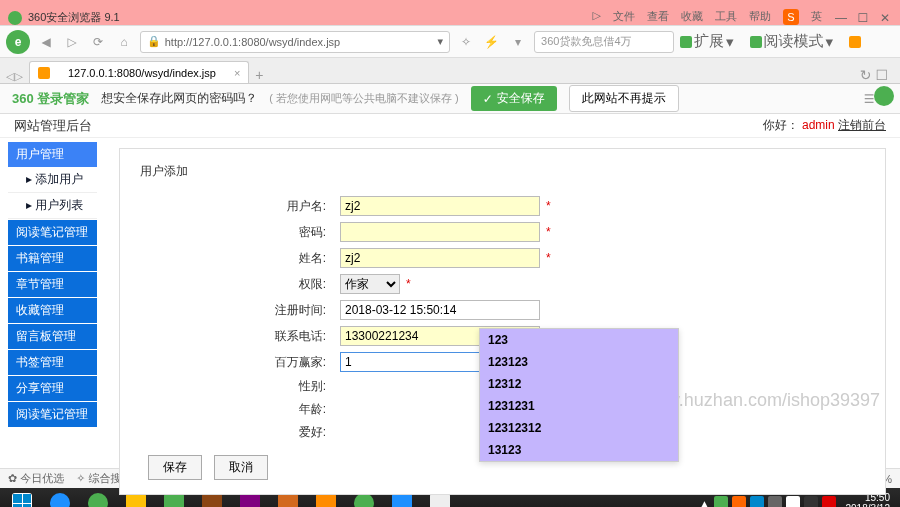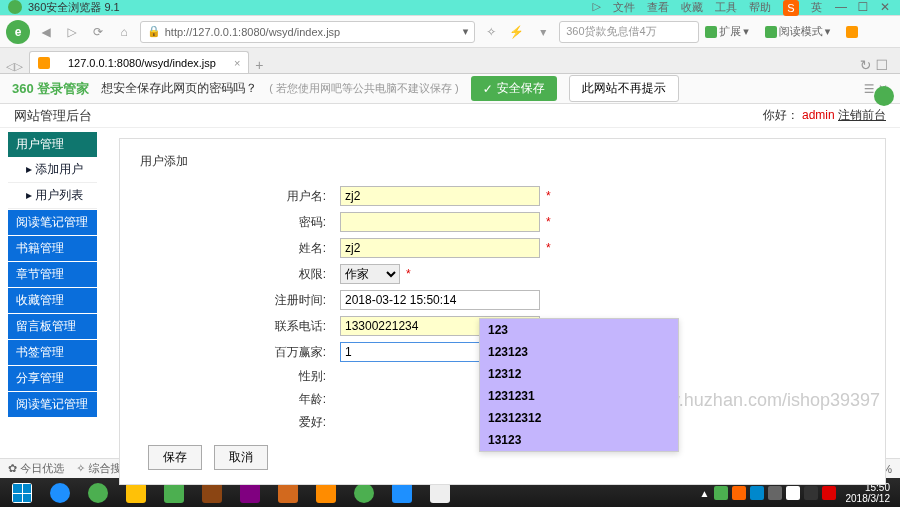--- a/index.html
+++ b/index.html
@@ -1,32 +1,32 @@
 <!DOCTYPE html>
 <html><head>
   <meta charset="utf-8">
   <style>
     * { margin: 0; padding: 0; box-sizing: border-box; font-family: "Microsoft YaHei", Arial, sans-serif; }
     body { width: 900px; height: 507px; overflow: hidden; background: #f0f0f0; font-size: 12px; position: relative; }
     
     
-    .browser-titlebar { height: 16px; background: #5eead4; display: flex; align-items: flex-start; padding: 0 8px; border-bottom: 1px solid #ddd; }
+    .browser-titlebar { height: 26px; background: #fca5a5; display: flex; align-items: flex-end; padding: 0 8px; border-bottom: 1px solid #ddd; }
     .browser-titlebar .app-icon { width: 14px; height: 14px; background: #4caf50; border-radius: 50%; margin-right: 6px; }
     .browser-titlebar .title { flex: 1; color: #333; font-size: 11px; }
     .browser-titlebar .menu-items { display: flex; gap: 12px; color: #666; font-size: 11px; }
     .browser-titlebar .win-controls { display: flex; gap: 8px; margin-left: 12px; }
     .win-btn { width: 14px; height: 14px; display: flex; align-items: center; justify-content: center; color: #666; cursor: pointer; }
     
     .addr-bar { height: 32px; background: #fafafa; display: flex; align-items: center; padding: 0 6px; gap: 6px; border-bottom: 1px solid #ddd; }
     .addr-icon { width: 24px; height: 24px; border-radius: 50%; background: #4caf50; display: flex; align-items: center; justify-content: center; color: #fff; font-weight: bold; }
     .nav-btn { width: 20px; height: 20px; display: flex; align-items: center; justify-content: center; color: #999; cursor: pointer; }
     .url-box { flex: 0.9; height: 22px; background: #fff; border: 1px solid #ccc; border-radius: 3px; display: flex; align-items: center; padding: 0 6px; gap: 4px; color: #666; font-size: 11px; }
     .url-box .lock { color: #999; }
     .search-box { width: 140px; height: 22px; background: #fff; border: 1px solid #ccc; border-radius: 3px; padding: 0 6px; color: #999; font-size: 11px; display: flex; align-items: center; }
-    .ext-area { display: flex; gap: 16px; align-items: center; color: #666; font-size: 11px; }
+    .ext-area { display: flex; gap: 16px; align-items: center; color: #666; font-size: 15px; }
     .ext-item { display: flex; align-items: center; gap: 2px; }
     .ext-icon { width: 12px; height: 12px; background: #4caf50; border-radius: 2px; }
     
     .tab-bar { height: 26px; background: #eee; display: flex; align-items: flex-end; padding: 0 6px; border-bottom: 1px solid #ccc; }
     .tab-prefix { color: #999; margin-right: 6px; font-size: 11px; }
     .tab { height: 22px; background: #fff; border: 1px solid #ccc; border-bottom: none; border-radius: 3px 3px 0 0; padding: 0 8px; display: flex; align-items: center; gap: 18px; font-size: 11px; }
     .tab-favicon { width: 12px; height: 12px; background: #f90; border-radius: 2px; }
     .tab-close { color: #999; cursor: pointer; }
     .tab-add { margin-left: 6px; color: #999; cursor: pointer; font-size: 14px; }
     
@@ -41,21 +41,21 @@
     
     .page-header { height: 24px; background: #fff; display: flex; align-items: center; justify-content: space-between; padding: 0 14px; border-bottom: 1px solid #eee; }
     .page-title { font-size: 13px; color: #333; }
     .user-info { font-size: 12px; color: #333; }
     .user-info .admin { color: #d00; }
     .user-info a { color: #333; text-decoration: underline; }
     
     
     .main { display: flex; height: 330px; background: #fff; }
     .sidebar { width: 105px; padding: 4px 8px; }
-    .sb-header { background: #0f766e; color: #fff; padding: 4px 8px; font-size: 12px; }
+    .sb-header { background: #3b82f6; color: #fff; padding: 4px 8px; font-size: 12px; }
     .sb-sub { padding: 4px 8px 4px 18px; color: #0f172a; font-size: 12px; cursor: pointer; border-bottom: 1px solid #eee; }
     .sb-item { background: #0a6edb; color: #fff; padding: 4px 8px; font-size: 12px; cursor: pointer; margin-top: 1px; }
     
     .content { flex: 1; padding: 10px 14px; position: relative; }
     .panel { border: 1px solid #ddd; padding: 14px 20px; background: #fff; }
     .panel-title { font-size: 12px; color: #333; margin-bottom: 16px; }
     .form-row { display: flex; align-items: center; margin-bottom: 6px; }
     .form-label { width: 200px; text-align: right; padding-right: 14px; color: #333; font-size: 12px; }
     .form-input { width: 200px; height: 20px; border: 1px solid #bbb; background: #ffffcc; padding: 0 4px; font-size: 12px; }
     .form-input.white { background: #fff; }

